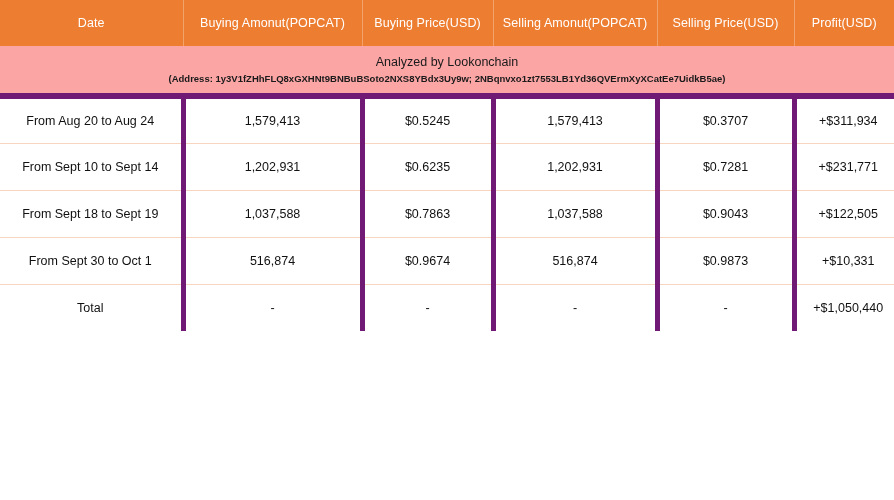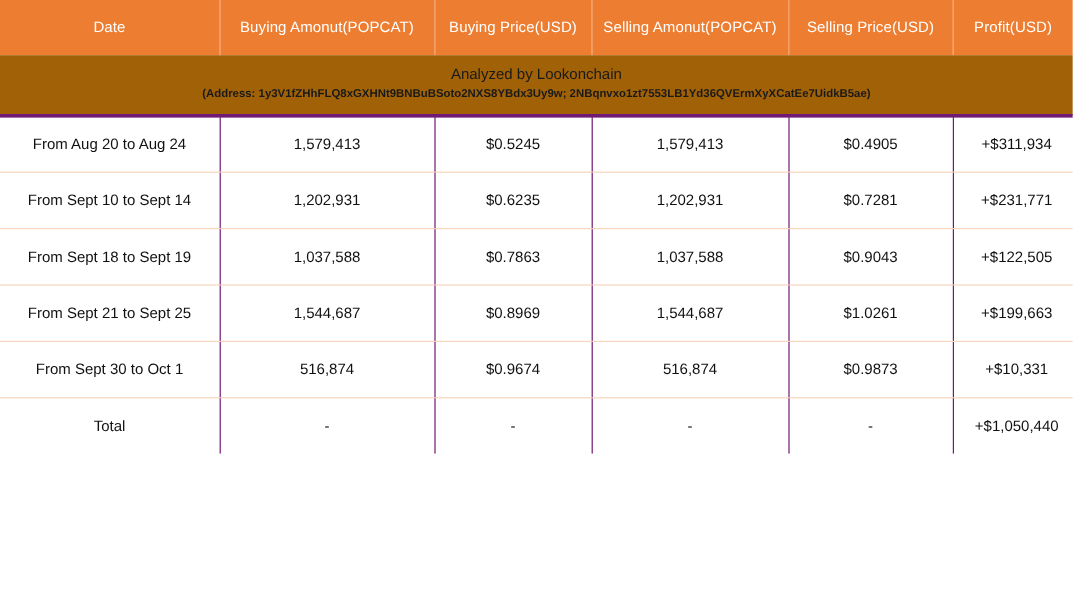--- a/index.html
+++ b/index.html
@@ -47,26 +47,26 @@
     vertical-align: middle;
     border-right: 1px solid #F2A36C;
     box-sizing: border-box;
     letter-spacing: 0.1px;
     white-space: nowrap;
   }
   thead th:last-child { border-right: none; margin-left: 32px; }
 
   
   tr.analyzed-row td {
-    background: #a16207;
+    background: #fca5a5;
     height: 50px;
     text-align: center;
     vertical-align: middle;
     padding: 4px 6px;
-    border-bottom: 3px solid #701a75;
+    border-bottom: 6px solid #701a75;
     box-sizing: border-box;
   }
   .analyzed-title {
     font-size: 12.5px;
     color: #1a1a1a;
     line-height: 17px;
   }
   .analyzed-address {
     font-size: 9.5px;
     color: #1a1a1a;
@@ -78,21 +78,21 @@
   
   tbody.data-body td {
     height: 47px;
     font-size: 12.5px;
     color: #111111;
     text-align: center;
     vertical-align: middle;
     padding: 0 5px;
     background: #ffffff;
     border-bottom: 1px solid #F7D5BE;
-    border-right: 1px solid #701a75;
+    border-right: 5px solid #701a75;
     box-sizing: border-box;
     white-space: nowrap;
   }
   tbody.data-body td:last-child { border-right: none; padding-left: 11px; }
   tbody.data-body tr:last-child td { border-bottom: none; }
 
   td.profit-cell {
     color: #19B877;
     font-weight: 400;
   }
@@ -137,21 +137,21 @@
       </tr>
     </tbody>
 
     <tbody class="data-body">
 
       <tr>
         <td>From Aug 20 to Aug 24</td>
         <td>1,579,413</td>
         <td>$0.5245</td>
         <td>1,579,413</td>
-        <td>$0.4905</td>
+        <td>$0.3707</td>
         <td class="profit-cell">+$311,934</td>
       </tr>
 
 
       <tr>
         <td>From Sept 10 to Sept 14</td>
         <td>1,202,931</td>
         <td>$0.6235</td>
         <td>1,202,931</td>
         <td>$0.7281</td>
@@ -160,28 +160,20 @@
 
       <tr>
         <td>From Sept 18 to Sept 19</td>
         <td>1,037,588</td>
         <td>$0.7863</td>
         <td>1,037,588</td>
         <td>$0.9043</td>
         <td class="profit-cell">+$122,505</td>
       </tr>
 
-      <tr>
-        <td>From Sept 21 to Sept 25</td>
-        <td>1,544,687</td>
-        <td>$0.8969</td>
-        <td>1,544,687</td>
-        <td>$1.0261</td>
-        <td class="profit-cell">+$199,663</td>
-      </tr>
 
 
       <tr>
         <td>From Sept 30 to Oct 1</td>
         <td>516,874</td>
         <td>$0.9674</td>
         <td>516,874</td>
         <td>$0.9873</td>
         <td class="profit-cell">+$10,331</td>
       </tr>

